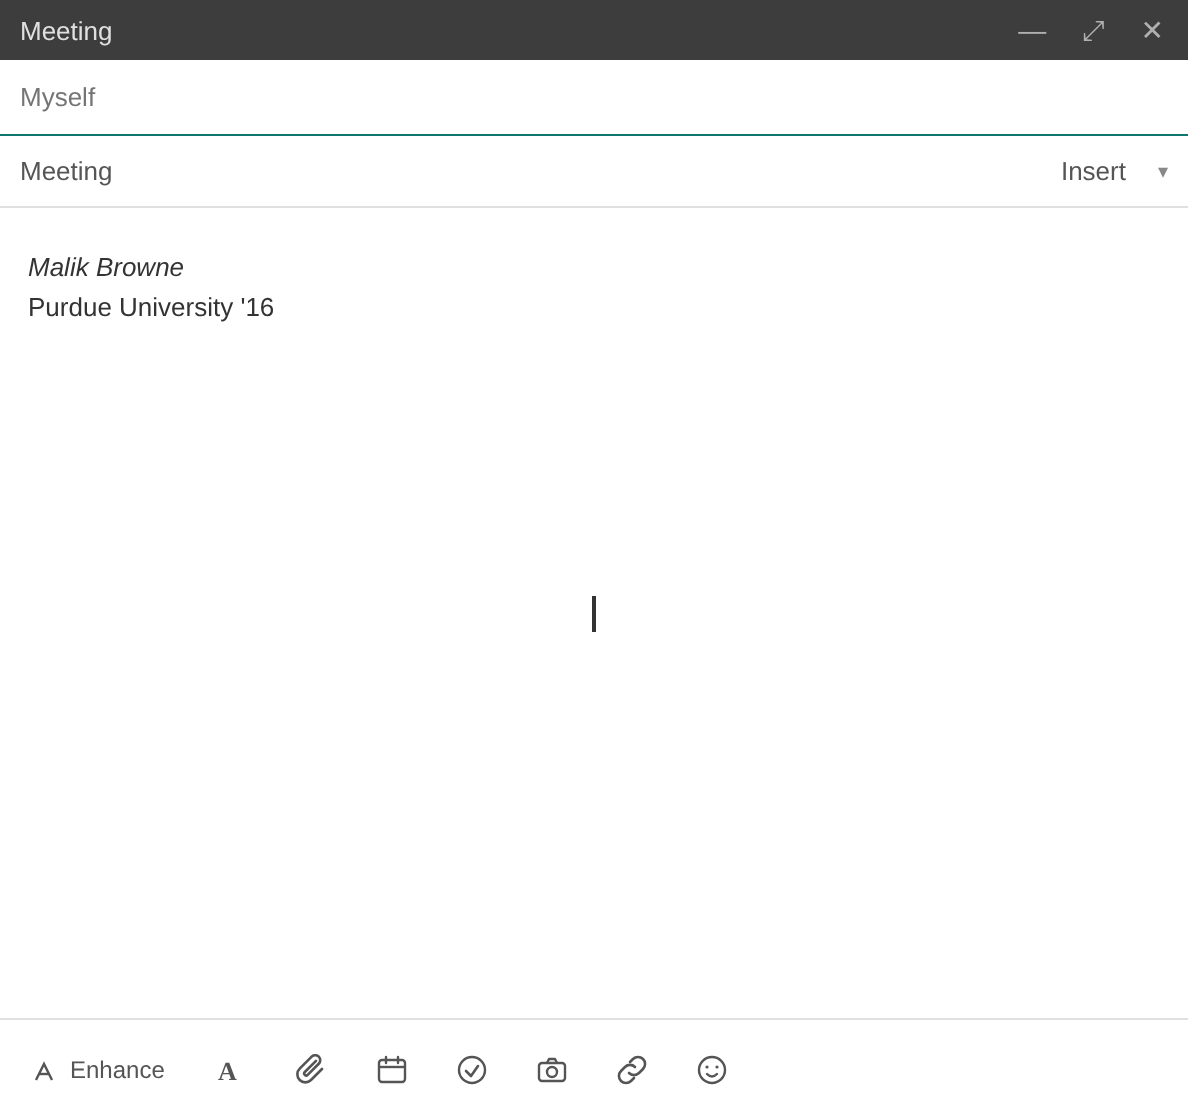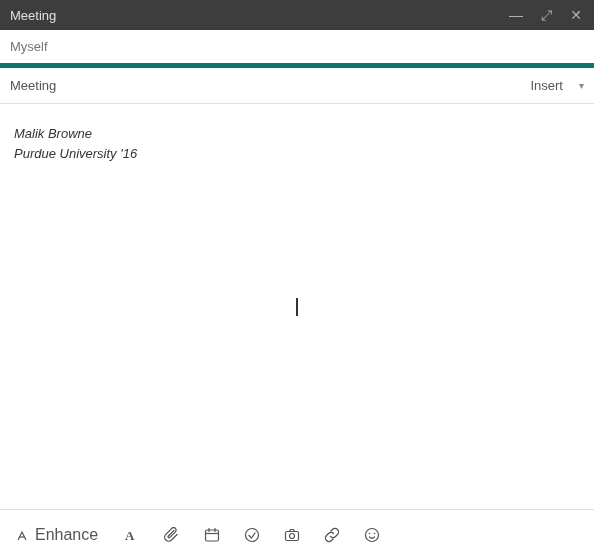--- a/index.html
+++ b/index.html
@@ -35,21 +35,21 @@
       cursor: pointer;
       background: none;
       border: none;
       line-height: 1;
       padding: 2px;
     }
 
     
     .to-field {
       height: 38px;
-      border-bottom: 5px solid #0f766e;
+      border-bottom: 1px solid #0f766e;
       display: flex;
       align-items: center;
       padding: 0 10px;
     }
     .to-input {
       border: none;
       outline: none;
       font-size: 13px;
       color: #aaa;
       width: 100%;
@@ -94,21 +94,20 @@
     }
     .body-content {
       font-size: 13px;
       color: #333;
       line-height: 1.5;
     }
     .body-content .name {
       font-style: italic;
     }
     .body-content .org {
-      font-style: italic;
     }
 
     
     .text-cursor {
       position: absolute;
       top: 50%;
       left: 50%;
       transform: translate(-50%, -50%);
       width: 2px;
       height: 18px;
@@ -131,21 +130,21 @@
       position: absolute;
       bottom: 0;
       left: 0;
       right: 0;
       background: #fff;
     }
     .enhance-btn {
       display: flex;
       align-items: center;
       gap: 5px;
-      font-size: 16px;
+      font-size: 12px;
       color: #555;
       border: none;
       background: none;
       cursor: pointer;
       padding: 4px 6px;
       border-radius: 4px;
     }
     .toolbar-icon {
       color: #555;
       font-size: 16px;

